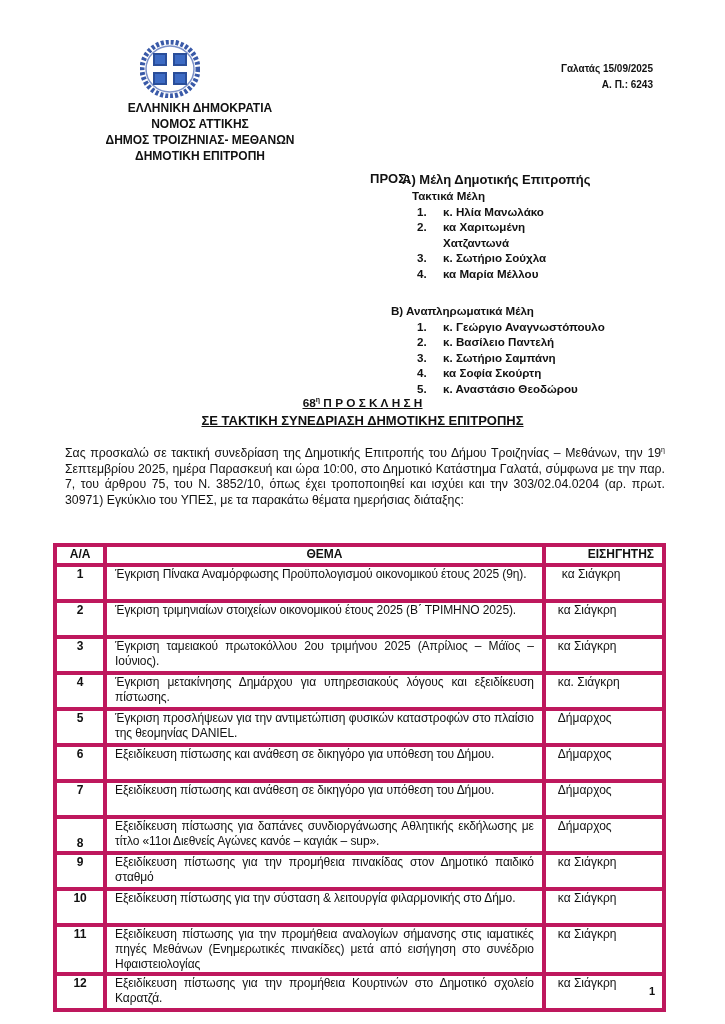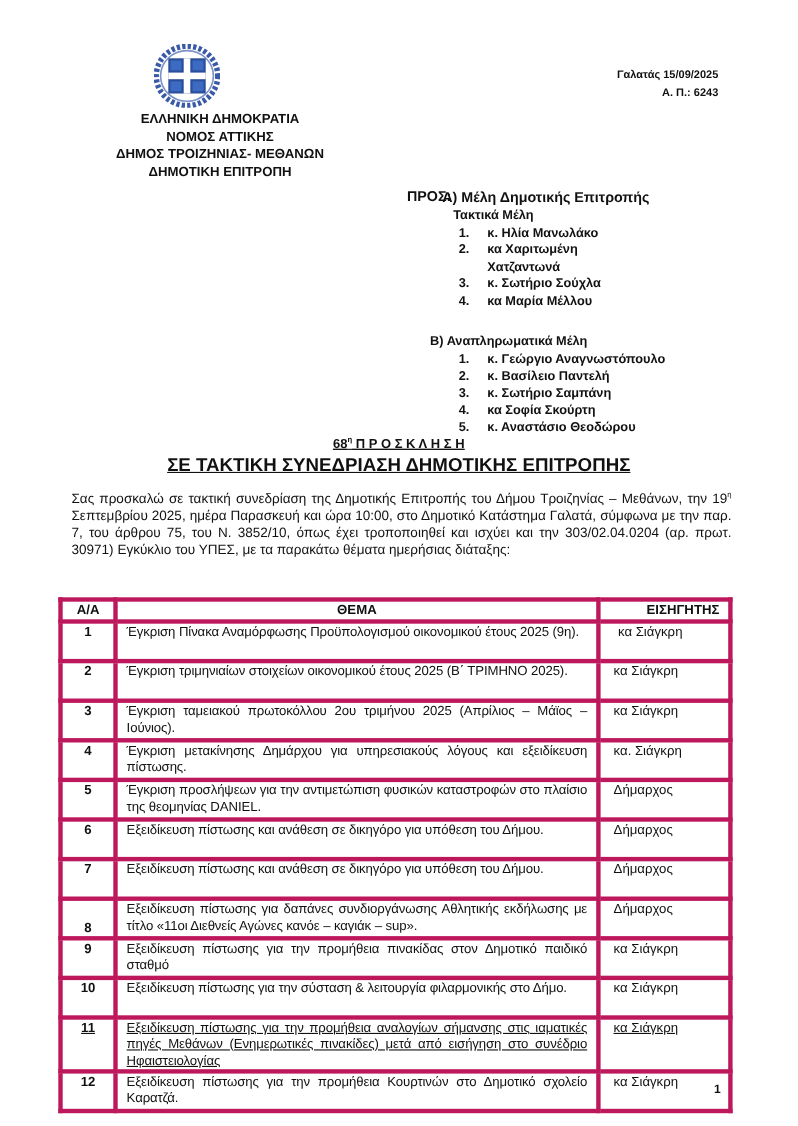--- a/index.html
+++ b/index.html
@@ -12,34 +12,34 @@
   .org div { white-space:nowrap; }
   .dateblock { right:72px; top:61px; text-align:right; font-weight:bold; font-size:10px; line-height:16px; }
   .pros { left:329px; top:171px; font-weight:bold; font-size:13px;margin-left:41px; }
   .grpA { left:402px; top:171px; font-weight:bold; font-size:13px; }
   .list { font-weight:bold; font-size:11.6px; line-height:15.6px; }
   .list .sub { margin-left:10px; }
   .list .item { display:flex; }
   .list .num { width:26px; padding-left:15px; flex:none; }
   .title1 { left:0; width:725px; top:396px; text-align:center; font-weight:bold; font-size:11.8px; }
   .title1 span { text-decoration:underline; }
-  .title2 { left:0; width:725px; top:413px; text-align:center; font-weight:bold; font-size:17px; text-decoration:underline; }
+  .title2 { left:0; width:725px; top:413px; text-align:center; font-weight:bold; font-size:13px; text-decoration:underline; }
   .intro { left:65px; top:446px; width:600px; font-size:12.3px; line-height:15.7px; text-align:justify; }
   .intro p { margin:0; }
   sup { font-size:7px; vertical-align:super; line-height:0; }
   table.agenda { position:absolute; left:53px; top:543px; width:613px; border-collapse:collapse;
                  font-family:"Liberation Sans", sans-serif; font-size:12px; }
   table.agenda td, table.agenda th { border:4px solid #be185d; padding:0 8px; vertical-align:top; line-height:15px; }
   table.agenda th { font-weight:bold; height:16px; }
   table.agenda th.aa, table.agenda td.aa { width:31px; text-align:center; font-weight:bold; }
   table.agenda th.rep { text-align:right; }
   table.agenda td.subj { width:436px; text-align:justify; letter-spacing:-0.1px; }
   table.agenda td.rep { width:94px; padding-left:12px; }
   table.agenda tr.r2 td { height:32px; }
-  table.agenda tr.r3 td { height:44px;text-decoration:underline; }
+  table.agenda tr.r3 td { height:44px; }
   table.agenda td.bottom { vertical-align:bottom; }
   .pagenum { left:649px; top:985px; font-weight:bold; font-size:11px; }
 </style>
 </head>
 <body>
 
 <div class="abs emblem">
   <svg width="60" height="58" viewBox="0 0 60 58">
     <ellipse cx="30" cy="29" rx="28" ry="27" fill="none" stroke="#3a5aa8" stroke-width="5" stroke-dasharray="3 2"></ellipse>
     <ellipse cx="30" cy="29" rx="24" ry="23" fill="none" stroke="#7d92c9" stroke-width="1.5"></ellipse>

